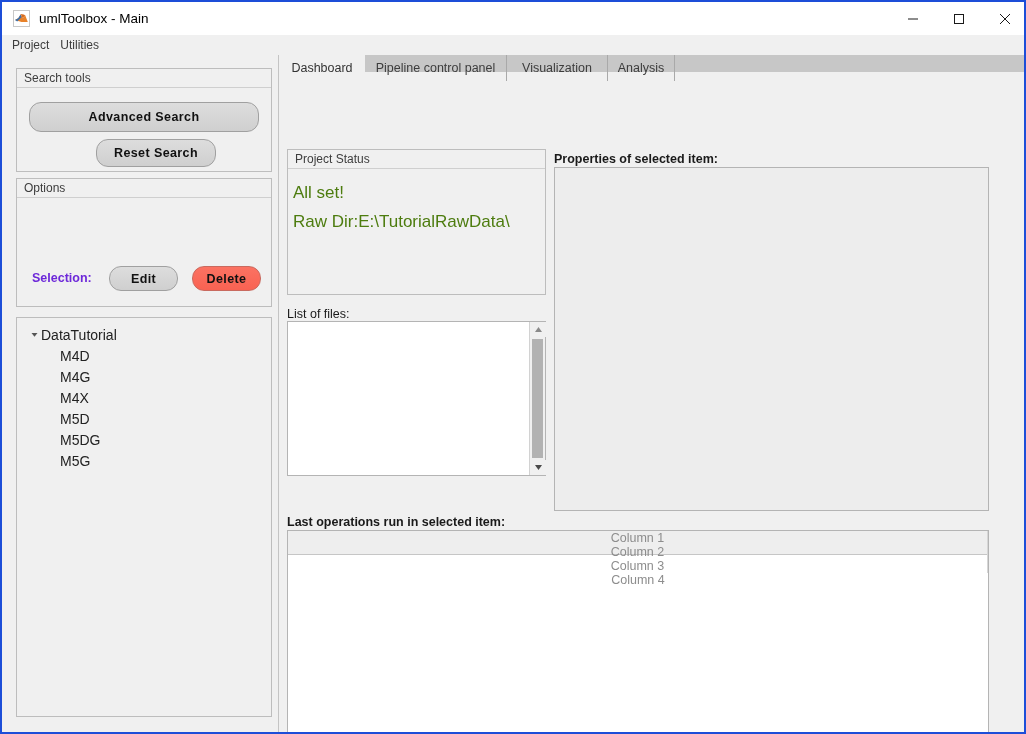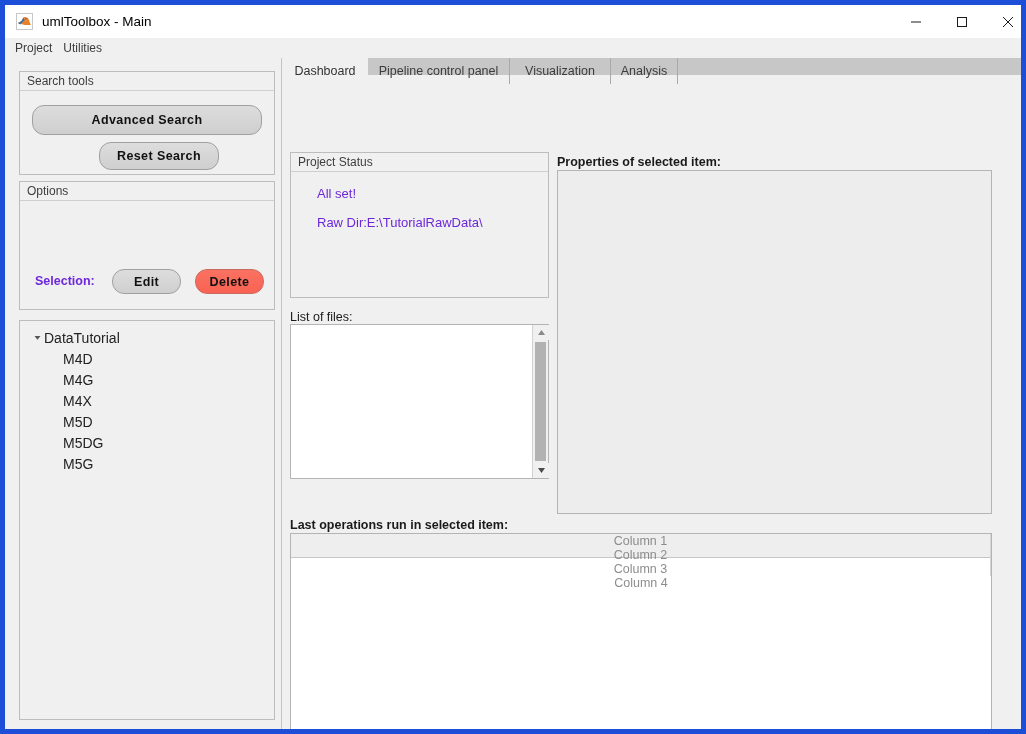--- a/index.html
+++ b/index.html
@@ -11,21 +11,21 @@
     font-family: "Liberation Sans", sans-serif;
     -webkit-font-smoothing: antialiased;
   }
   #app {
     position: relative;
     width: 1026px;
     height: 734px;
     background: #f0f0f0;
     overflow: hidden;
     box-sizing: border-box;
-    border: 5px solid #1d4ed8;
+    border: 2px solid #1d4ed8;
   }
 
   
   .titlebar {
     position: absolute;
     left: 0; top: 0;
     width: 1026px;
     height: 33px;
     background: #ffffff;
     box-sizing: border-box;
@@ -229,23 +229,23 @@
     position: absolute;
     left: 7px; top: 68px;
     width: 259px; height: 146px;
     border: 1px solid #bdbdbd;
     background: #f0f0f0;
     box-sizing: border-box;
   }
   #grp-status .panel-title { border-bottom: 1px solid #cfcfcf; }
   .status-line {
     position: absolute;
-    left: 26px;
-    font-size: 13px;
-    color: #6d28d9;
+    left: 5px;
+    font-size: 17px;
+    color: #4d7c0f;
     white-space: nowrap;
   }
   #status-line-1 { top: 33px; }
   #status-line-2 { top: 62px; }
 
   
   .field-label {
     position: absolute;
     font-size: 12.5px;
     color: #1a1a1a;

